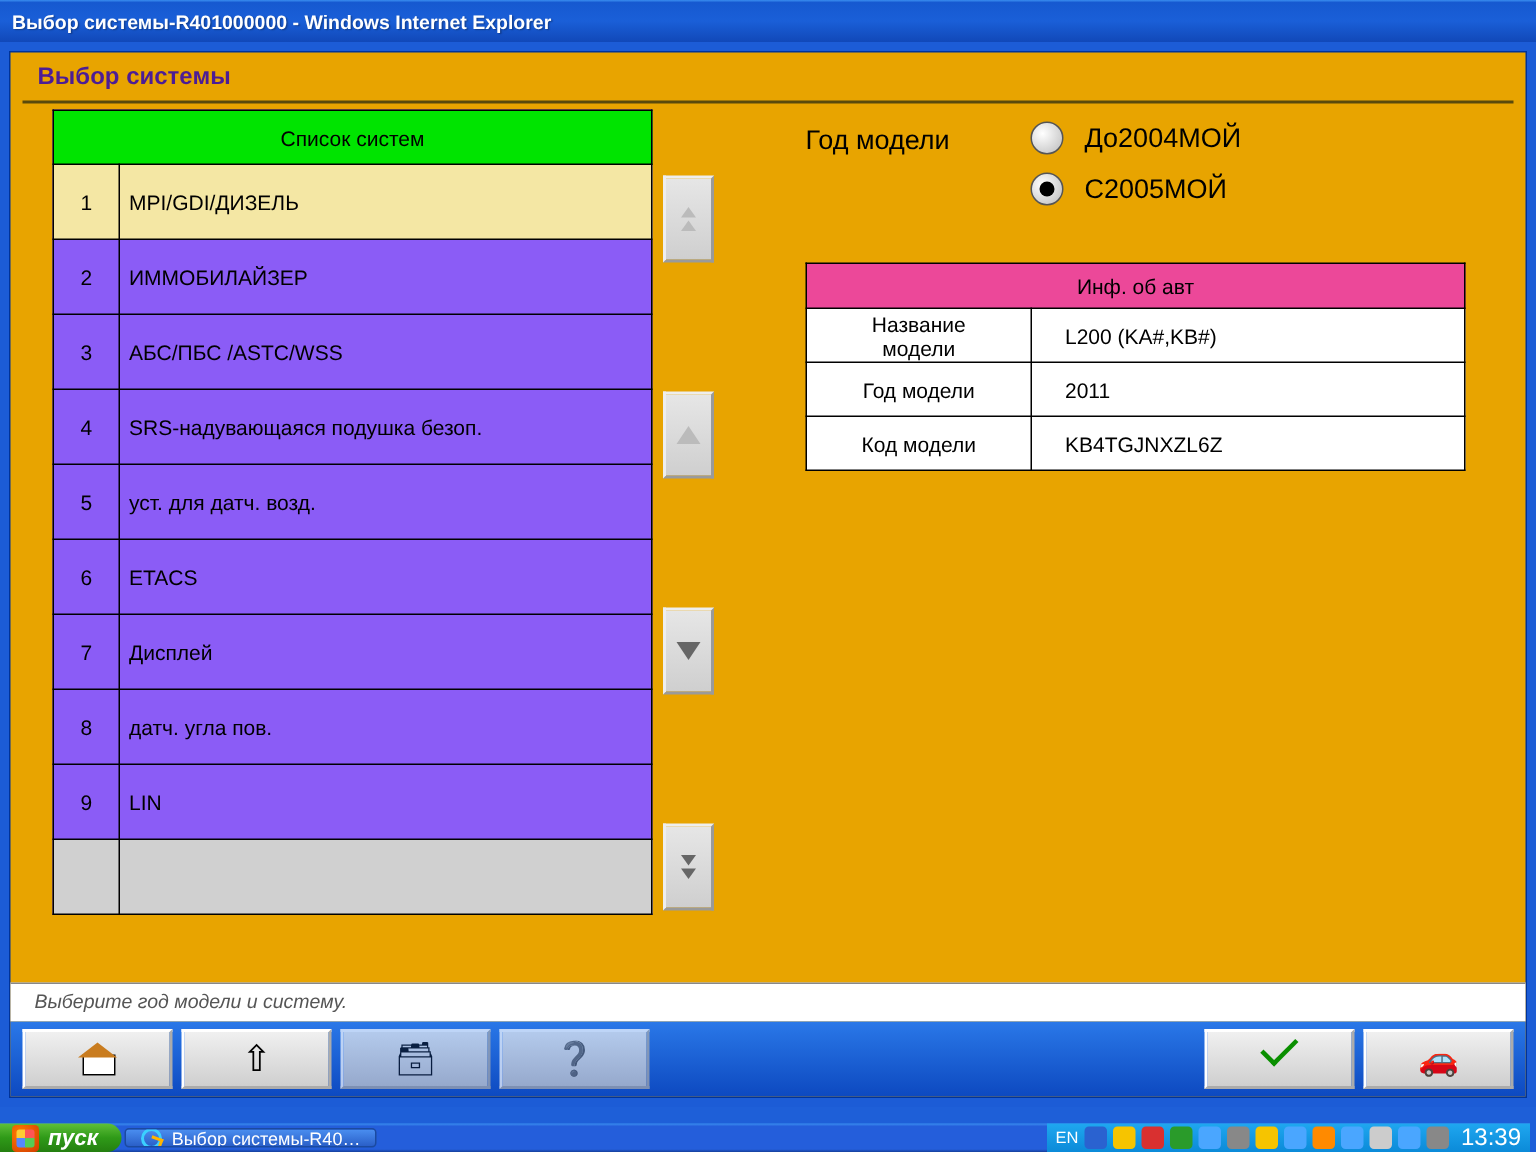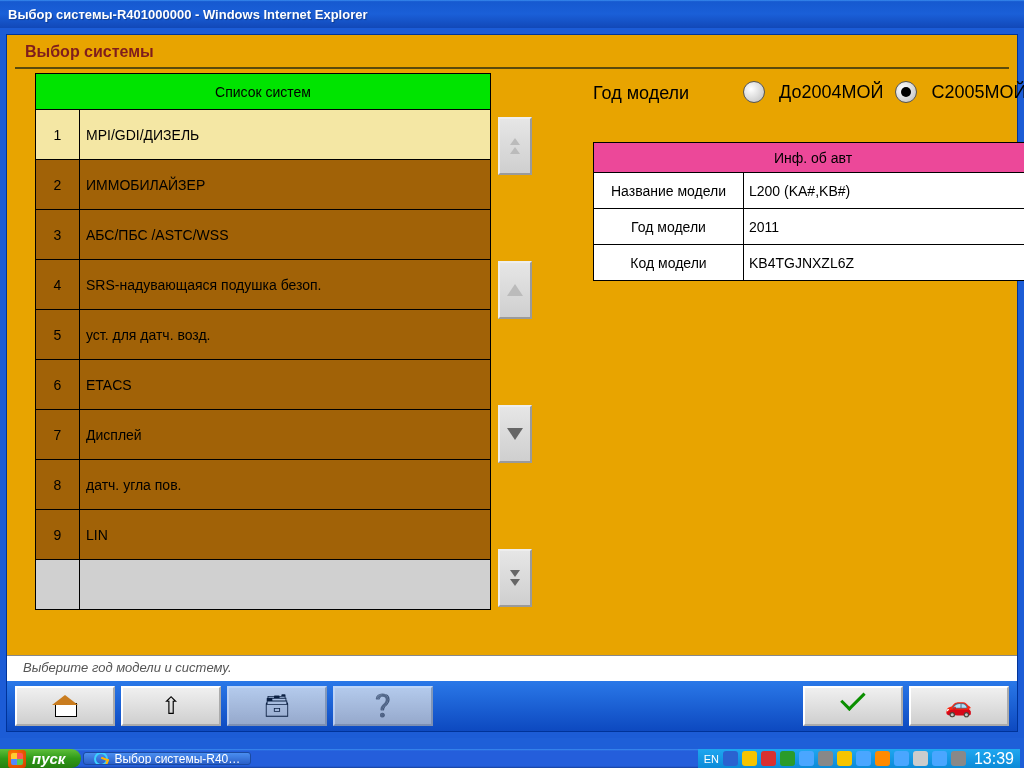--- a/index.html
+++ b/index.html
@@ -4,54 +4,54 @@
 <style>
   * { box-sizing: border-box; margin: 0; padding: 0; }
   body { font-family: Tahoma, Arial, sans-serif; font-size: 13px; width: 1024px; height: 768px; overflow: hidden; background: #1e5fd8; position: relative; }
 
   
   .titlebar { height: 28px; background: linear-gradient(to bottom, #3a8ef0 0%, #1659d0 6%, #1a5fd8 50%, #1148b8 100%); color: #fff; display: flex; align-items: center; padding: 0 8px; font-weight: bold; font-size: 13px; text-shadow: 1px 1px 1px rgba(0,0,0,.3); }
 
   
   .app-outer { position: absolute; top: 28px; left: 0; right: 0; bottom: 30px; background: #1c5cd6; padding: 6px; }
   .app-frame { background: #e8a400; width: 100%; height: 100%; border: 1px solid #003399; position: relative; }
-  .page-header { position: absolute; left: 8px; top: 6px; right: 8px; border-bottom: 2px solid #5a4a0c; padding: 2px 10px 6px; font-size: 16px; font-weight: bold; color: #7f1d1d; }
+  .page-header { position: absolute; left: 8px; top: 6px; right: 8px; border-bottom: 2px solid #5a4a0c; padding: 2px 10px 6px; font-size: 16px; font-weight: bold; color: #4c1d95; }
   .page-body { position: absolute; top: 38px; left: 0; right: 0; bottom: 88px; display: flex; }
 
   
   .left-col { margin-left: 28px; display: flex; align-items: flex-start; }
-  .sys-table { border-collapse: collapse; width: 456px; background: #a16207; padding-left: 11px; }
+  .sys-table { border-collapse: collapse; width: 400px; background: #8b5cf6; padding-left: 11px; }
   .sys-table th { background: #00e400; color: #000; font-weight: normal; border: 1px solid #000; height: 36px; font-size: 14px; }
   .sys-table td { border: 1px solid #000; height: 50px; padding: 0 6px; font-size: 14px; }
   .sys-table td.num { width: 44px; text-align: center; }
   .sys-table tr.selected td { background: #f4e7a4; }
   .sys-table tr.empty td { background: #d0d0d0; }
 
   .scroll-col { width: 36px; display: flex; flex-direction: column; align-items: center; justify-content: space-between; margin-left: 6px; padding: 44px 0 6px; height: 540px; }
   .sbtn { width: 34px; height: 58px; background: linear-gradient(to bottom,#e6e6e6,#cfcfcf); border: 2px outset #eee; display: flex; flex-direction: column; align-items: center; justify-content: center; cursor: pointer; color: #666; }
   .sbtn.disabled { color: #bbb; filter: grayscale(0.3); }
   .tri { width: 0; height: 0; }
   .tri.up   { border-left: 8px solid transparent; border-right: 8px solid transparent; border-bottom: 12px solid #666; }
   .tri.down { border-left: 8px solid transparent; border-right: 8px solid transparent; border-top: 12px solid #666; }
   .tri.upL  { border-left: 5px solid transparent; border-right: 5px solid transparent; border-bottom: 7px solid #999; }
   .tri.dnL  { border-left: 5px solid transparent; border-right: 5px solid transparent; border-top: 7px solid #666; }
   .sbtn.disabled .tri.up, .sbtn.disabled .tri.upL { border-bottom-color:#bbb; }
 
   
   .right-col { flex: 1; padding-left: 60px; padding-right: 28px; }
   .year-row { display: flex; align-items: flex-start; margin-top: 8px; }
   .year-label { font-size: 18px; color: #000; width: 150px; padding-top: 2px; }
-  .radio-group { display: flex; flex-direction: row; gap: 12px; text-align: center; }
+  .radio-group { display: flex; flex-direction: column; gap: 12px; text-align: center; }
   .radio-item { display: flex; align-items: center; gap: 14px; cursor: pointer; font-size: 18px; }
   .radio-vis { width: 22px; height: 22px; border-radius: 50%; background: radial-gradient(circle at 35% 35%, #fff, #bbb); border: 1px solid #555; display: flex; align-items: center; justify-content: center; }
   .radio-vis.checked::after { content:""; width:10px; height:10px; border-radius:50%; background:#000; }
 
   .info-table { margin-top: 38px; border-collapse: collapse; width: 440px; }
   .info-table th { background: #ec4899; border: 1px solid #000; height: 30px; font-weight: normal; font-size: 14px; }
-  .info-table td { border: 1px solid #000; height: 36px; padding: 0 5px; font-size: 14px; background:#fff; }
+  .info-table td { border: 1px solid #000; height: 36px; padding: 0 22px; font-size: 14px; background:#fff; }
   .info-table td.k { width: 150px; text-align: center; }
 
   
   .status-row { position: absolute; left: 0; right: 0; bottom: 50px; height: 26px; background: #fff; border-top: 1px solid #888; padding: 4px 16px; font-style: italic; color: #555; font-size: 13px; }
   .toolbar { position: absolute; left: 0; right: 0; bottom: 0; height: 50px; background: linear-gradient(to bottom,#2a78e8,#0d49c0); display: flex; align-items: center; padding: 0 8px; gap: 6px; }
   .tbtn { width: 100px; height: 40px; background: linear-gradient(to bottom,#f0f0f0,#cfcfcf); border: 2px outset #fff; display:flex; align-items:center; justify-content:center; cursor: pointer; font-size: 22px; }
   .tbtn.disabled { filter: grayscale(1) opacity(0.7); cursor: default; }
   .toolbar .spacer { flex: 1; }
 
   

